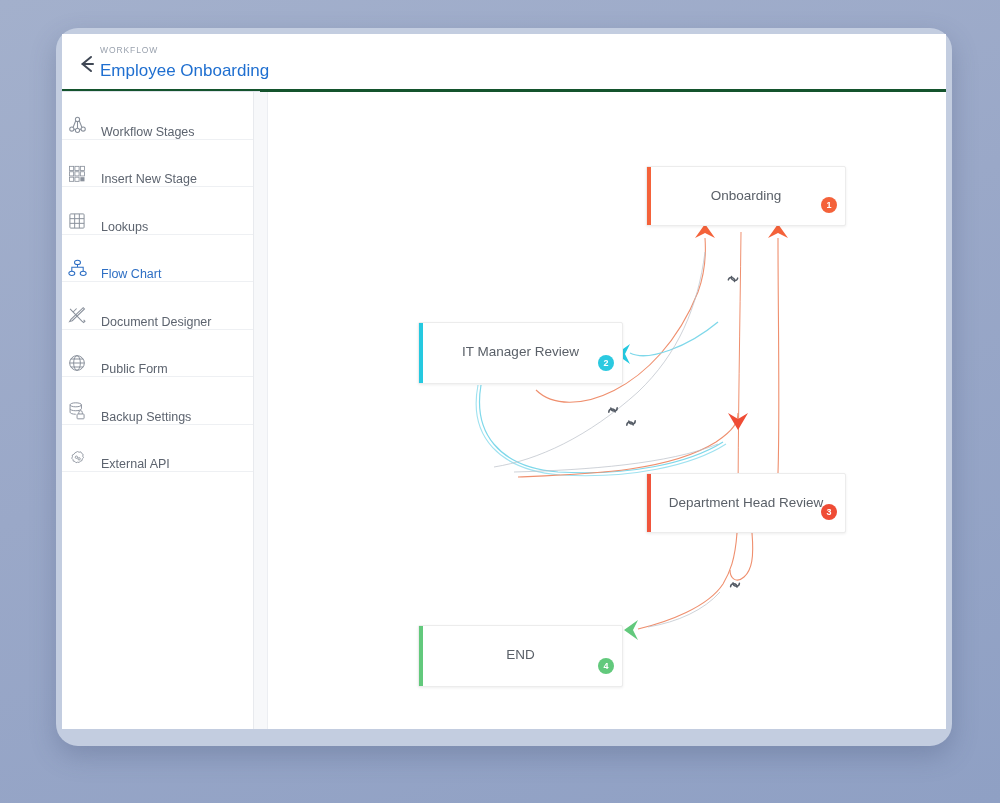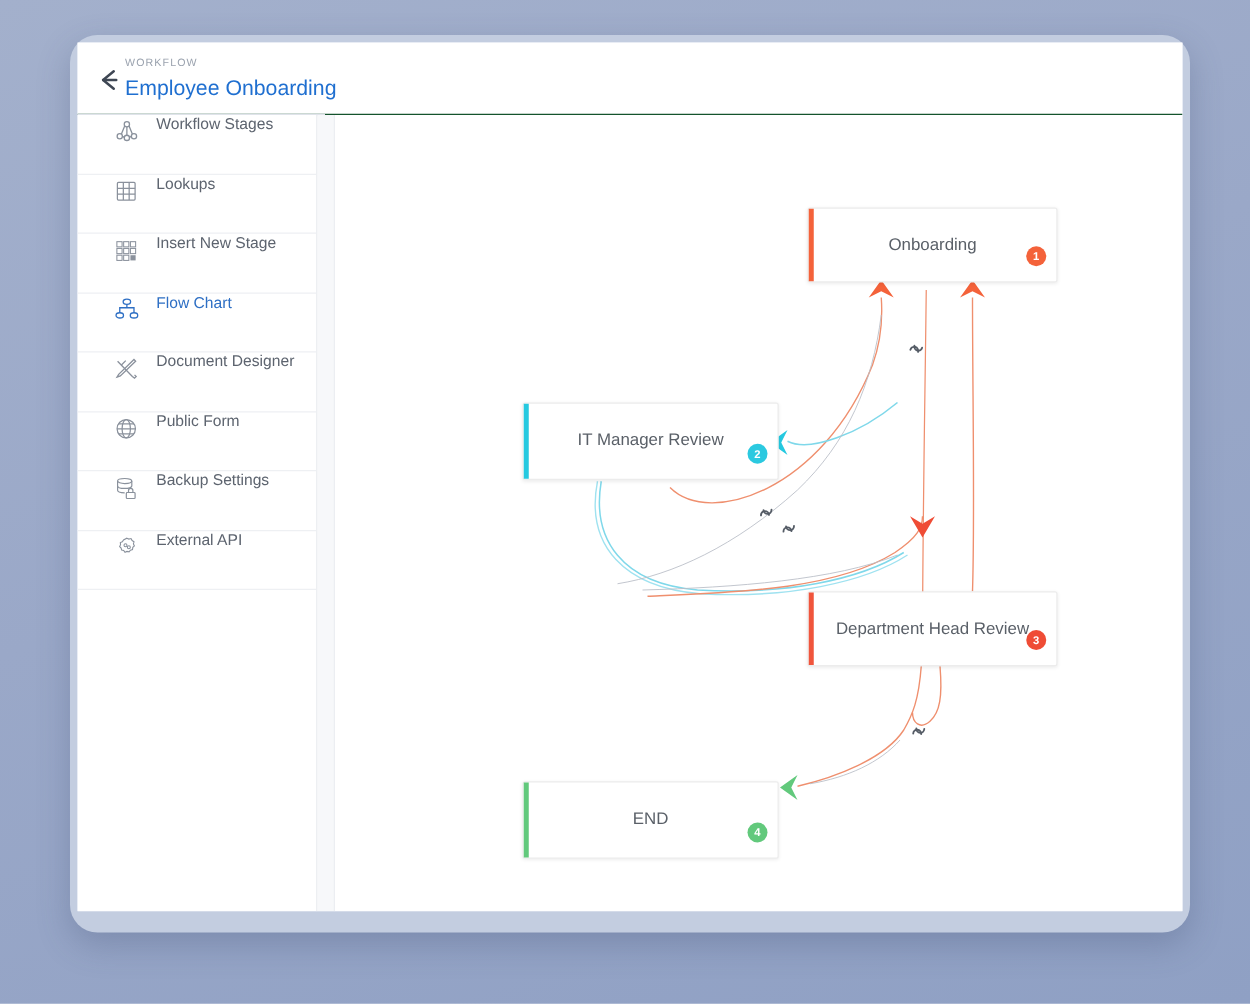--- a/index.html
+++ b/index.html
@@ -37,21 +37,21 @@
   }
 
   
   .app-header {
     position: absolute;
     left: 0;
     top: 0;
     width: 884px;
     height: 58px;
     background: #ffffff;
-    border-bottom: 1px solid #14532d;
+    border-bottom: 3px solid #14532d;
     box-sizing: border-box;
   }
   .back-arrow {
     position: absolute;
     left: 12px;
     top: 18px;
     width: 26px;
     height: 24px;
     cursor: pointer;
   }
@@ -101,22 +101,22 @@
     width: 14px;
     height: 637px;
     background: #f7f8fa;
     border-right: 1px solid #eceef2;
     box-sizing: border-box;
   }
   .nav-item {
     position: relative;
     height: 47.5px;
     display: flex;
-    align-items: flex-start;
-    padding-left: 26px;
+    align-items: flex-end;
+    padding-left: 2px;
     border-bottom: 1px solid #eef0f3;
     box-sizing: border-box;
     cursor: pointer;
   }
   .nav-item .nav-icon {
     width: 26px;
     height: 26px;
     flex: 0 0 26px;
     display: flex;
     align-items: center;
@@ -231,43 +231,43 @@
             <circle cx="18.5" cy="16" r="2.4"></circle>
           <path d="M12 7.4 L12 15.1 M10 6.6 L7 14 M14 6.6 L17 14 M8 16 L9.6 17 M14.4 17 L16 16"></path>
         </svg>
       </span>
       <span class="nav-label">Workflow Stages</span>
     </div>
 
 
     <div class="nav-item">
       <span class="nav-icon">
-        <svg width="20" height="20" viewBox="0 0 24 24" fill="none" stroke="currentColor" stroke-width="1.2">
-          <rect x="3.5" y="3.5" width="17" height="17" rx="1"></rect>
-          <path d="M9.2 3.5 V20.5 M14.8 3.5 V20.5 M3.5 9.2 H20.5 M3.5 14.8 H20.5"></path>
-        </svg>
-      </span>
-      <span class="nav-label">Lookups</span>
-    </div>
-
-    <div class="nav-item">
-      <span class="nav-icon">
         <svg width="20" height="20" viewBox="0 0 24 24" fill="none" stroke="currentColor" stroke-width="1">
           <rect x="3" y="4" width="5" height="5"></rect>
             <rect x="9.5" y="4" width="5" height="5"></rect>
             <rect x="16" y="4" width="5" height="5"></rect>
           <rect x="3" y="10.5" width="5" height="5"></rect>
             <rect x="9.5" y="10.5" width="5" height="5"></rect>
             <rect x="16" y="10.5" width="5" height="5"></rect>
           <rect x="3" y="17" width="5" height="5"></rect>
             <rect x="9.5" y="17" width="5" height="5"></rect>
           <rect x="16" y="17" width="5" height="5" fill="#8a919c" stroke="none"></rect>
         </svg>
       </span>
       <span class="nav-label">Insert New Stage</span>
+    </div>
+
+    <div class="nav-item">
+      <span class="nav-icon">
+        <svg width="20" height="20" viewBox="0 0 24 24" fill="none" stroke="currentColor" stroke-width="1.2">
+          <rect x="3.5" y="3.5" width="17" height="17" rx="1"></rect>
+          <path d="M9.2 3.5 V20.5 M14.8 3.5 V20.5 M3.5 9.2 H20.5 M3.5 14.8 H20.5"></path>
+        </svg>
+      </span>
+      <span class="nav-label">Lookups</span>
     </div>
 
     <div class="nav-item active">
       <span class="nav-icon">
         <svg width="21" height="21" viewBox="0 0 24 24" fill="none" stroke="currentColor" stroke-width="1.2">
           <ellipse cx="12" cy="5" rx="3.4" ry="2.4"></ellipse>
           <ellipse cx="5.5" cy="17.5" rx="3.4" ry="2.4"></ellipse>
           <ellipse cx="18.5" cy="17.5" rx="3.4" ry="2.4"></ellipse>
           <path d="M12 7.4 V10.5 M5.5 15.1 V10.5 H18.5 V15.1"></path>
         </svg>

